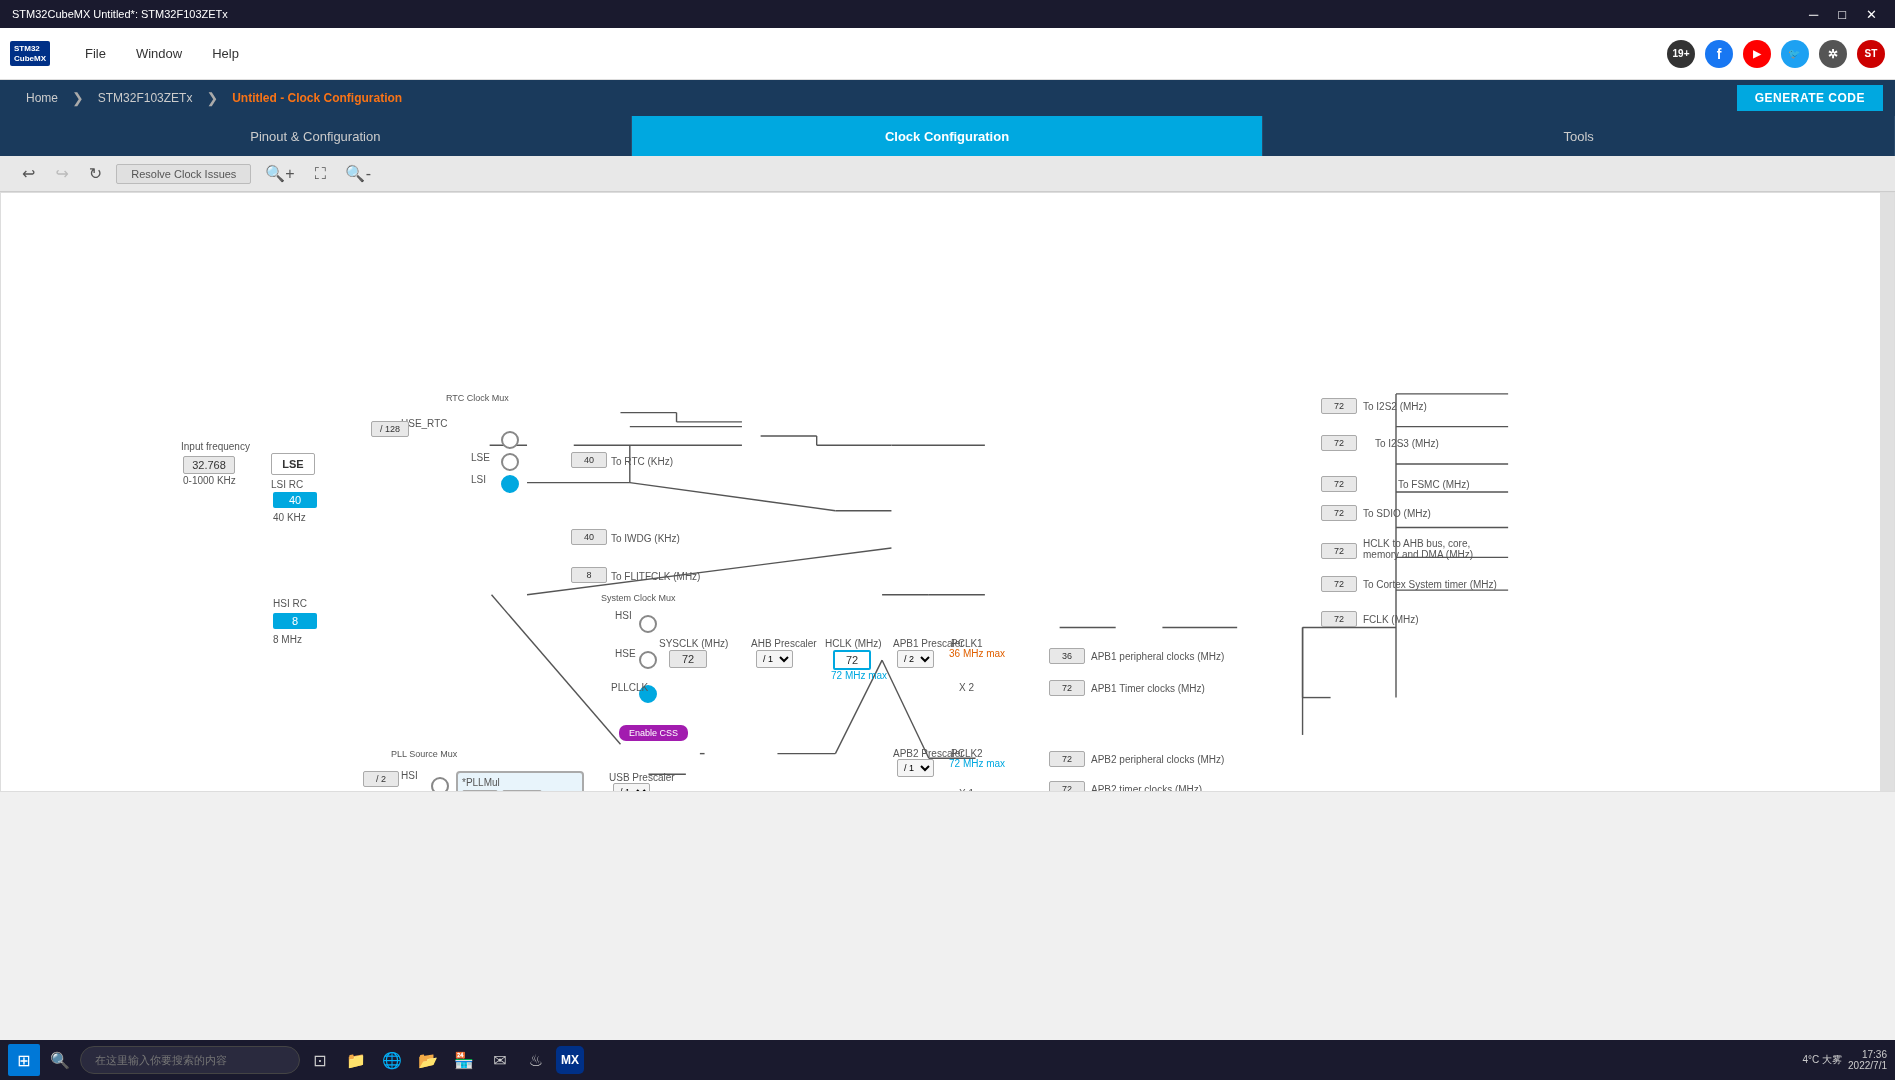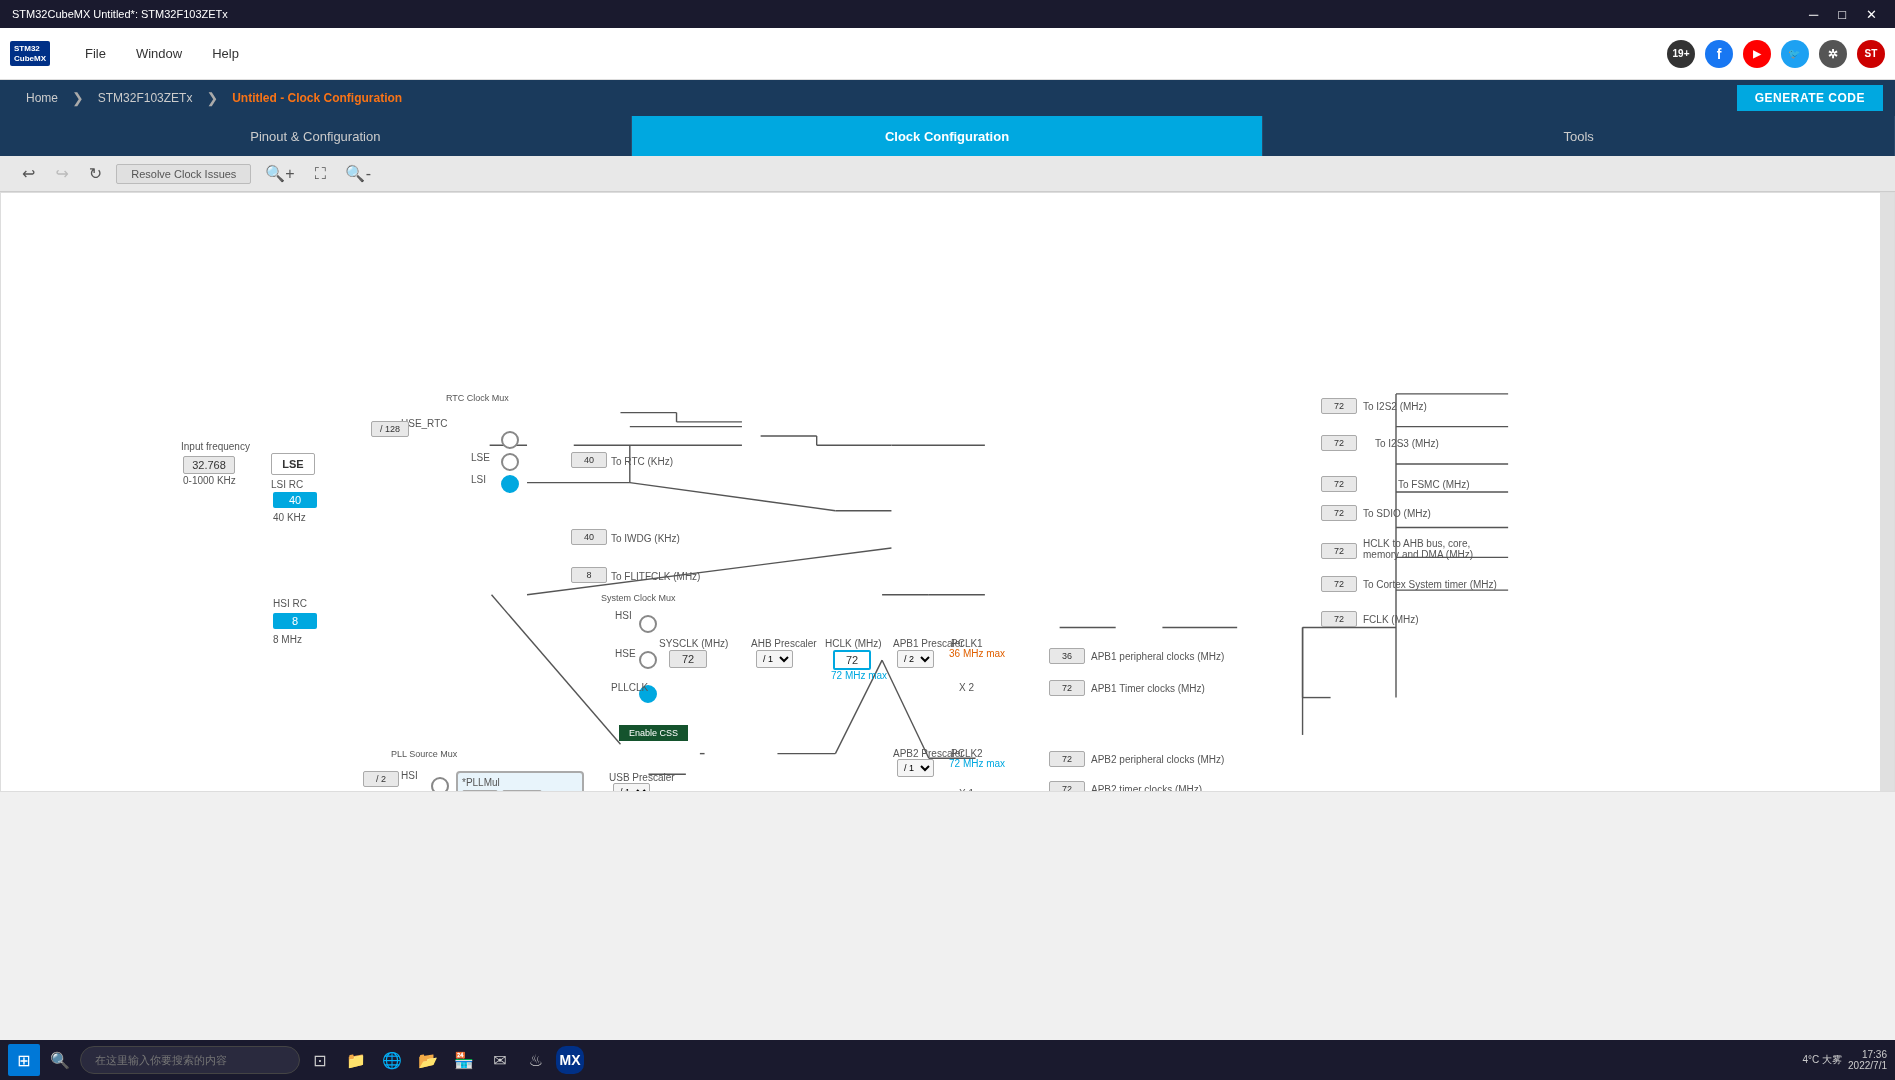--- a/index.html
+++ b/index.html
@@ -185,27 +185,27 @@
     
     .pll-box {
       position: absolute;
       border: 2px solid #aaa;
       background: #e8f4fb;
       border-radius: 4px;
     }
 
     
     .enable-css-btn {
-      background: #14532d;
+      background: #a21caf;
       color: #fff;
       border: none;
       padding: 3px 10px;
       font-size: 9px;
       cursor: pointer;
-      border-radius: 0;
+      border-radius: 7px;
     }
 
     
     .taskbar {
       position: fixed;
       bottom: 0;
       left: 0;
       right: 0;
       height: 40px;
       background: #1a1a2e;
@@ -639,21 +639,21 @@
   <button class="taskbar-start">⊞</button>
   <div class="taskbar-icon">🔍</div>
   <input class="taskbar-search" type="text" placeholder="在这里输入你要搜索的内容" style="">
   <div class="taskbar-icon">⊡</div>
   <div class="taskbar-icon" style="color:#f9a825;">📁</div>
   <div class="taskbar-icon" style="color:#0078d7;">🌐</div>
   <div class="taskbar-icon">📂</div>
   <div class="taskbar-icon" style="color:#0078d7;">🏪</div>
   <div class="taskbar-icon">✉</div>
   <div class="taskbar-icon" style="color:#ccc;">♨</div>
-  <div class="taskbar-icon" style="background:#003087;color:#fff;font-size:14px;font-weight:bold;width:28px;height:28px;border-radius:10px;">MX</div>
+  <div class="taskbar-icon" style="background:#003087;color:#fff;font-size:12px;font-weight:bold;width:28px;height:28px;border-radius:5px;">MX</div>
   <div class="taskbar-right">
     <span>4°C 大雾</span>
     <div class="taskbar-time">
       <div>17:36</div>
       <div>2022/7/1</div>
     </div>
   </div>
 </div>
 
 </body></html>

